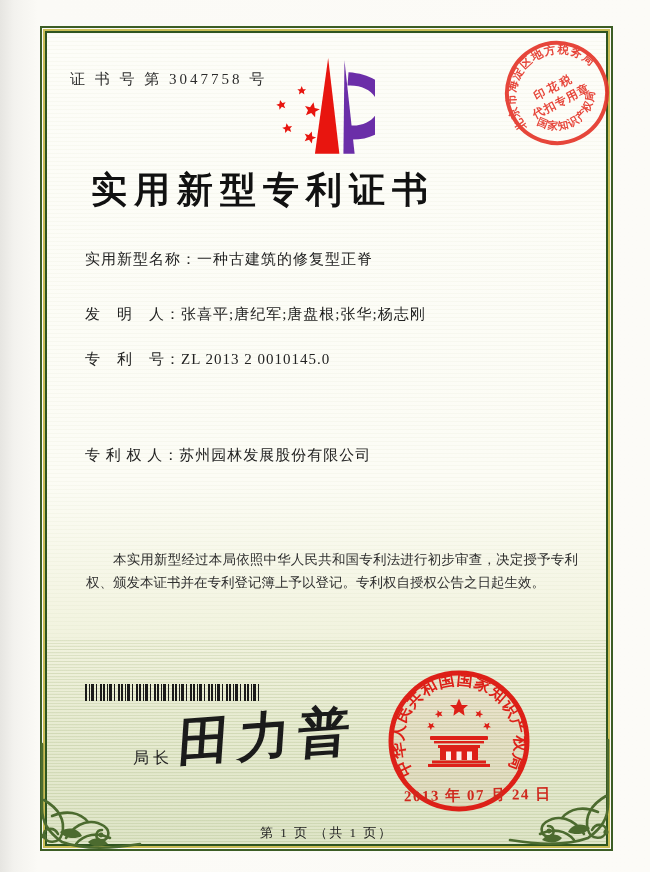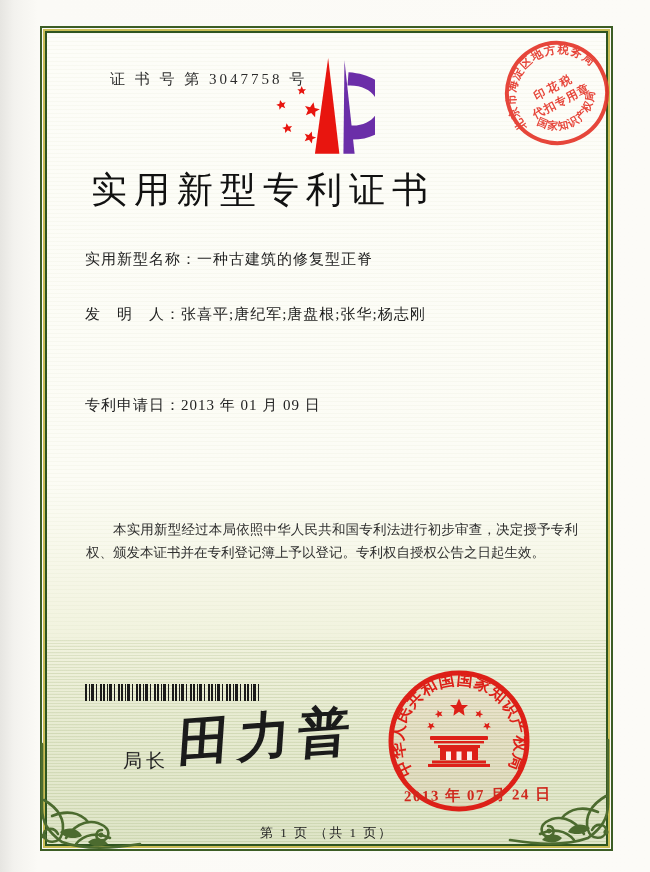--- a/index.html
+++ b/index.html
@@ -19,42 +19,42 @@
   .inner-bg::after {
     content:""; position:absolute; inset:0;
     background:repeating-linear-gradient(180deg, rgba(150,165,105,0.10) 0 1px, transparent 1px 4px);
     opacity:.5;
   }
   .green-zone {
     position:absolute; left:47px; top:640px; width:559px; height:204px;
     background:repeating-linear-gradient(180deg, rgba(120,145,70,0.16) 0 1px, transparent 1px 3px);
   }
   
-  .cert-no { position:absolute; left:70px; top:70px; font-size:15px; letter-spacing:3px; color:#2c2c2c;margin-left:40px; }
+  .cert-no { position:absolute; left:70px; top:70px; font-size:15px; letter-spacing:3px; color:#2c2c2c; }
   .logo { position:absolute; left:263px; top:52px; width:112px; height:112px; }
   .tax-stamp { position:absolute; left:492px; top:28px; width:130px; height:130px; }
   .title { position:absolute; left:0; top:166px; width:526px; text-align:center;
-           font-size:36px; font-weight:400; letter-spacing:7px; color:#111; }
+           font-size:36px; font-weight:700; letter-spacing:7px; color:#111; }
   
   .field { position:absolute; left:85px; font-size:15px; color:#222; letter-spacing:1px; white-space:nowrap; }
   .f0{top:250px} .f1{top:305px} .f2{top:350px} .f3{top:396px} .f4{top:446px} .f5{top:491px}
   .field .lbl { display:inline-block; }
   
-  .paras { position:absolute; left:86px; top:518px; width:492px; font-size:13.5px;
+  .paras { position:absolute; left:86px; top:548px; width:492px; font-size:13.5px;
            line-height:23.2px; color:#2e2e2e; text-align:justify; }
   .paras p { text-indent:2em; }
   
   .barcode { position:absolute; left:85px; top:684px; width:177px; height:17px;
     background:repeating-linear-gradient(90deg,
       #1a1a1a 0 2px, transparent 2px 4px,
       #1a1a1a 4px 5px, transparent 5px 6px,
       #1a1a1a 6px 9px, transparent 9px 11px,
       #1a1a1a 11px 12px, transparent 12px 15px,
       #1a1a1a 15px 17px, transparent 17px 18px); }
-  .director { position:absolute; left:123px; top:748px; font-size:19px; letter-spacing:4px; color:#222; }
+  .director { position:absolute; left:133px; top:748px; font-size:16px; letter-spacing:4px; color:#222; }
   .signature { position:absolute; left:178px; top:702px; font-size:52px; font-weight:700; color:#1b1b1b;
                transform:rotate(-4deg) skewX(-8deg); letter-spacing:8px; white-space:nowrap; }
   .seal { position:absolute; left:368px; top:650px; width:182px; height:182px; }
   .seal-date { position:absolute; left:404px; top:786px; font-size:15px; font-weight:700;
                color:#cf2a1e; letter-spacing:1.5px; white-space:nowrap; transform:rotate(-1deg); }
   .footer { position:absolute; left:40px; top:824px; width:573px; text-align:center;
             font-size:13px; letter-spacing:2px; color:#222; }
   .flourish { position:absolute; width:118px; height:120px; }
   .fl-left { left:32px; top:738px; }
   .fl-right { left:500px; top:734px; transform:scaleX(-1); }
@@ -135,21 +135,22 @@
       </text>
       <text x="65" y="62" text-anchor="middle" font-size="11.5" letter-spacing="3" fill="#e5372b" font-weight="700">印花税</text>
       <text x="65" y="78" text-anchor="middle" font-size="11.5" letter-spacing="1" fill="#e5372b" font-weight="700">代扣专用章</text>
     </g>
   </svg>
 
   <div class="title">实用新型专利证书</div>
 
   <div class="field f0"><span class="lbl">实用新型名称：</span><span>一种古建筑的修复型正脊</span></div>
   <div class="field f1"><span class="lbl">发　明　人：</span><span>张喜平;唐纪军;唐盘根;张华;杨志刚</span></div>
-  <div class="field f3"><span class="lbl">专利申请日：</span><span>2013 年 01 月 09 日</span></div>
+  <div class="field f2"><span class="lbl">专　利　号：</span><span>ZL 2013 2 0010145.0</span></div>
+  <div class="field f4"><span class="lbl">专 利 权 人：</span><span>苏州园林发展股份有限公司</span></div>
 
   <div class="paras">
     <p>本实用新型经过本局依照中华人民共和国专利法进行初步审查，决定授予专利权、颁发本证书并在专利登记簿上予以登记。专利权自授权公告之日起生效。</p>
   </div>
 
   <div class="barcode"></div>
   <div class="director">局长</div>
   <div class="signature">田力普</div>
 
   <svg class="seal" viewBox="0 0 182 182">

